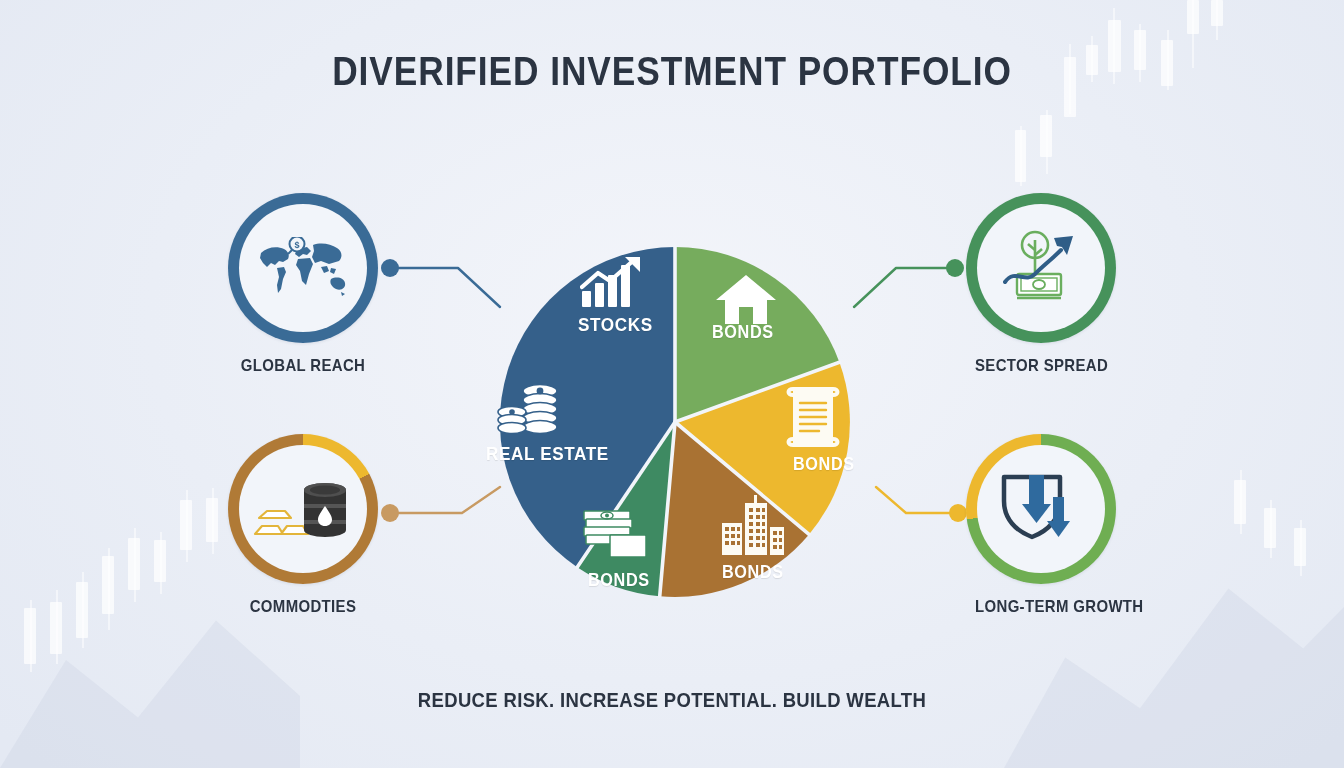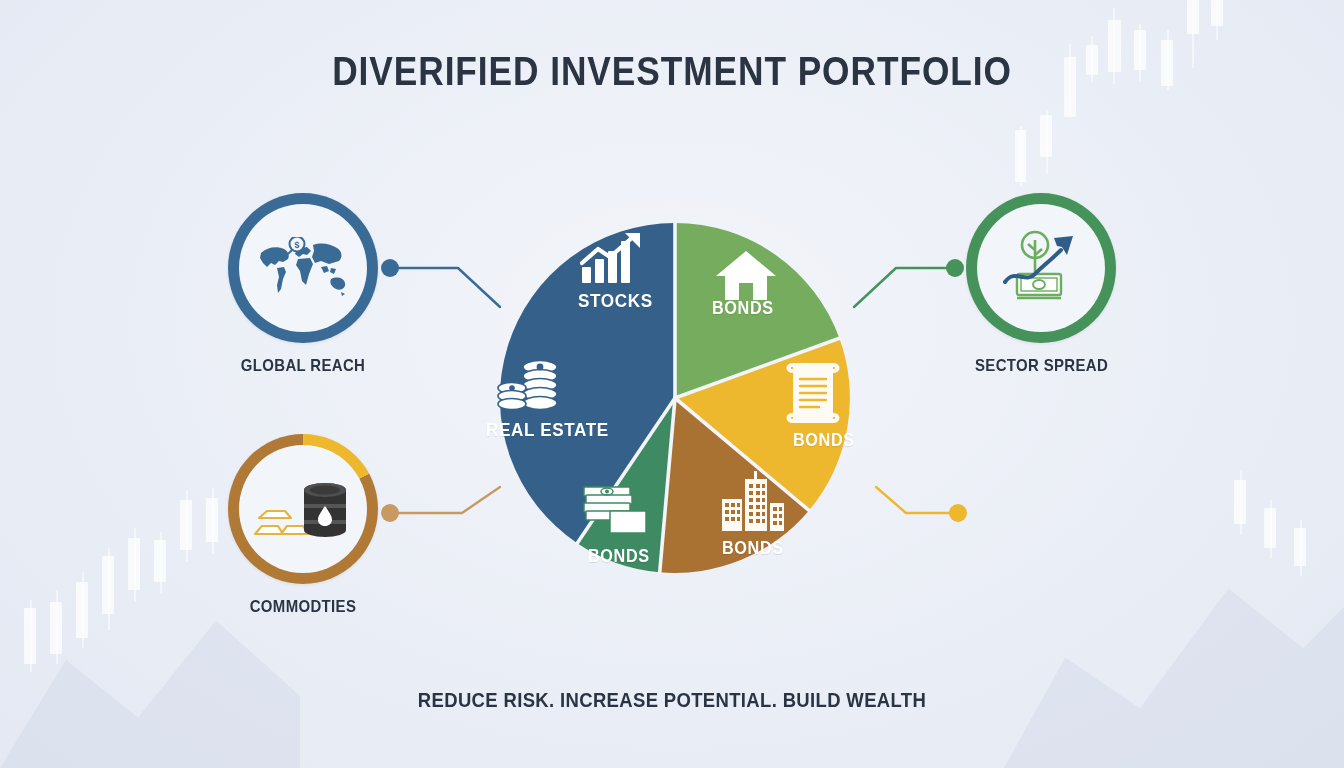--- a/index.html
+++ b/index.html
@@ -30,21 +30,21 @@
     font-family:"Liberation Sans", sans-serif;
     transform:scaleX(.86);
   }
   .subtitle{
     position:absolute;left:0;right:0;top:688px;text-align:center;
     font-size:21px;font-weight:bold;letter-spacing:.4px;
     color:#2b3442;transform:scaleX(.88);
   }
 
   
-  #pie{position:absolute;left:490px;top:213px;width:370px;height:370px;}
+  #pie{position:absolute;left:490px;top:237px;width:370px;height:370px;}
   .slice-label{
     position:absolute;color:#ffffff;font-weight:bold;
     font-size:19px;letter-spacing:.7px;white-space:nowrap;
     transform:scaleX(.9);transform-origin:left center;
     text-shadow:0 1px 1px rgba(0,0,0,.10);
   }
   .slice-label.sm{font-size:18px;}
   .pie-icon{position:absolute;}
 
   
@@ -374,16 +374,38 @@
           <g fill="none" stroke="#2f5d87" stroke-width="4" stroke-linecap="round">
             <path d="M10,52 C20,38 30,54 40,44 C48,36 56,30 66,20"></path>
           </g>
           <path d="M59,8 L78,6 L72,25 L67,17 L62,16 Z" fill="#2f5d87"></path>
         </svg>
       </div>
     </div>
     <div class="badge-label">SECTOR SPREAD</div>
   </div>
 
+  <div class="badge" style="left:966px;top:434px;">
+    <div class="ring" style="background:conic-gradient(from 0deg, #6fae52 0deg 262deg, #edb82e 262deg 360deg);">
+      <div class="ring-inner"></div>
+      <div class="badge-icon">
+        <svg width="86" height="76" viewBox="0 0 86 76">
+
+          <path d="M34,6 L62,6 L62,30 C62,48 50,60 34,66 C18,60 6,48 6,30 L6,6 Z" fill="none" stroke="#2b3e52" stroke-width="4.5" stroke-linejoin="round"></path>
+
+          <g fill="#2f6a9e">
+            <rect x="31" y="4" width="15" height="32"></rect>
+            <path d="M24,33 L53,33 L38.5,52 Z"></path>
+          </g>
+
+          <g fill="#2f6a9e">
+            <rect x="55" y="26" width="11" height="28"></rect>
+            <path d="M49,50 L72,50 L60.5,66 Z"></path>
+          </g>
+        </svg>
+      </div>
+    </div>
+    <div class="badge-label">LONG-TERM GROWTH</div>
+  </div>
 
   <div class="subtitle">REDUCE RISK. INCREASE POTENTIAL. BUILD WEALTH</div>
 
 </div>
 
 </body></html>

